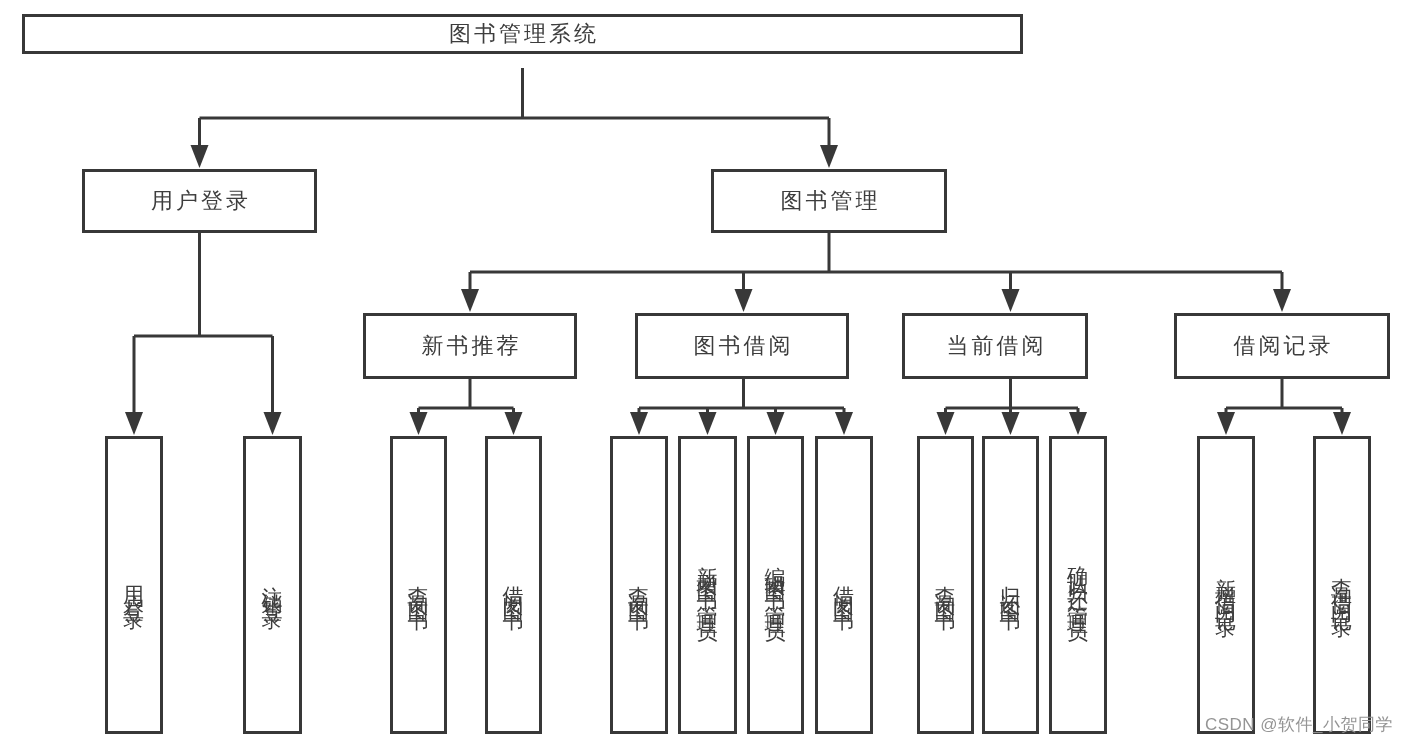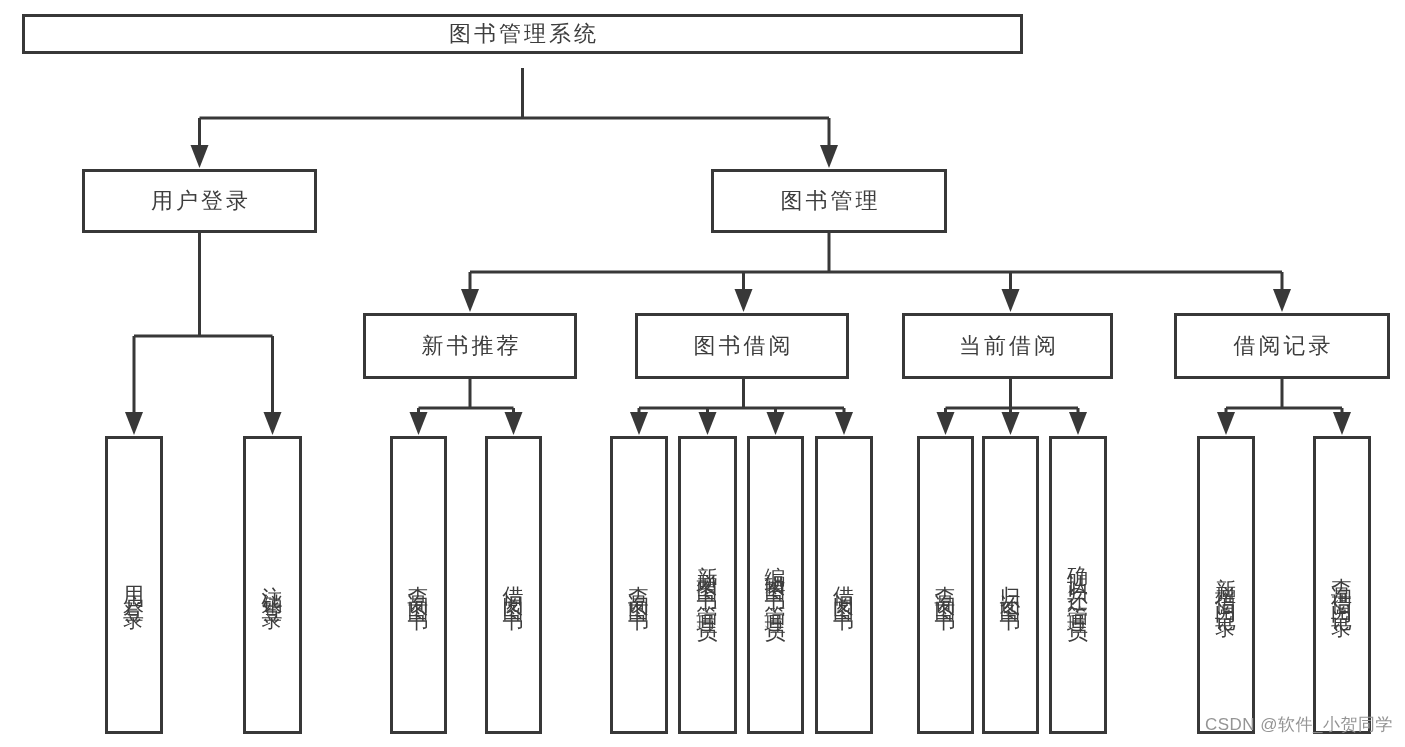--- a/index.html
+++ b/index.html
@@ -107,21 +107,21 @@
       </div>
       <div class="node h" style="left: 711px; top: 169px; width: 236px; height: 64px; border-color: rgb(56, 56, 56);">
         <span class="lbl" style="color: rgb(61, 61, 61);">图书管理</span>
       </div>
       <div class="node h" style="left: 363px; top: 313px; width: 214px; height: 66px; border-color: rgb(56, 56, 56);">
         <span class="lbl" style="color: rgb(61, 61, 61);">新书推荐</span>
       </div>
       <div class="node h" style="left: 635px; top: 313px; width: 214px; height: 66px; border-color: rgb(56, 56, 56);">
         <span class="lbl" style="color: rgb(61, 61, 61);">图书借阅</span>
       </div>
-      <div class="node h" style="left: 902px; top: 313px; width: 211px; height: 66px; border-color: rgb(56, 56, 56);">
+      <div class="node h" style="left: 902px; top: 313px; width: 186px; height: 66px; border-color: rgb(56, 56, 56);">
         <span class="lbl" style="color: rgb(61, 61, 61);">当前借阅</span>
       </div>
       <div class="node h" style="left: 1174px; top: 313px; width: 216px; height: 66px; border-color: rgb(56, 56, 56);">
         <span class="lbl" style="color: rgb(61, 61, 61);">借阅记录</span>
       </div>
       <div class="node v" style="left: 105px; top: 436px; width: 58px; height: 298px; border-color: rgb(56, 56, 56);">
         <span class="lbl" style="color: rgb(61, 61, 61);">用户登录</span>
       </div>
       <div class="node v" style="left: 243px; top: 436px; width: 59px; height: 298px; border-color: rgb(56, 56, 56);">
         <span class="lbl" style="color: rgb(61, 61, 61);">注销登录</span>

